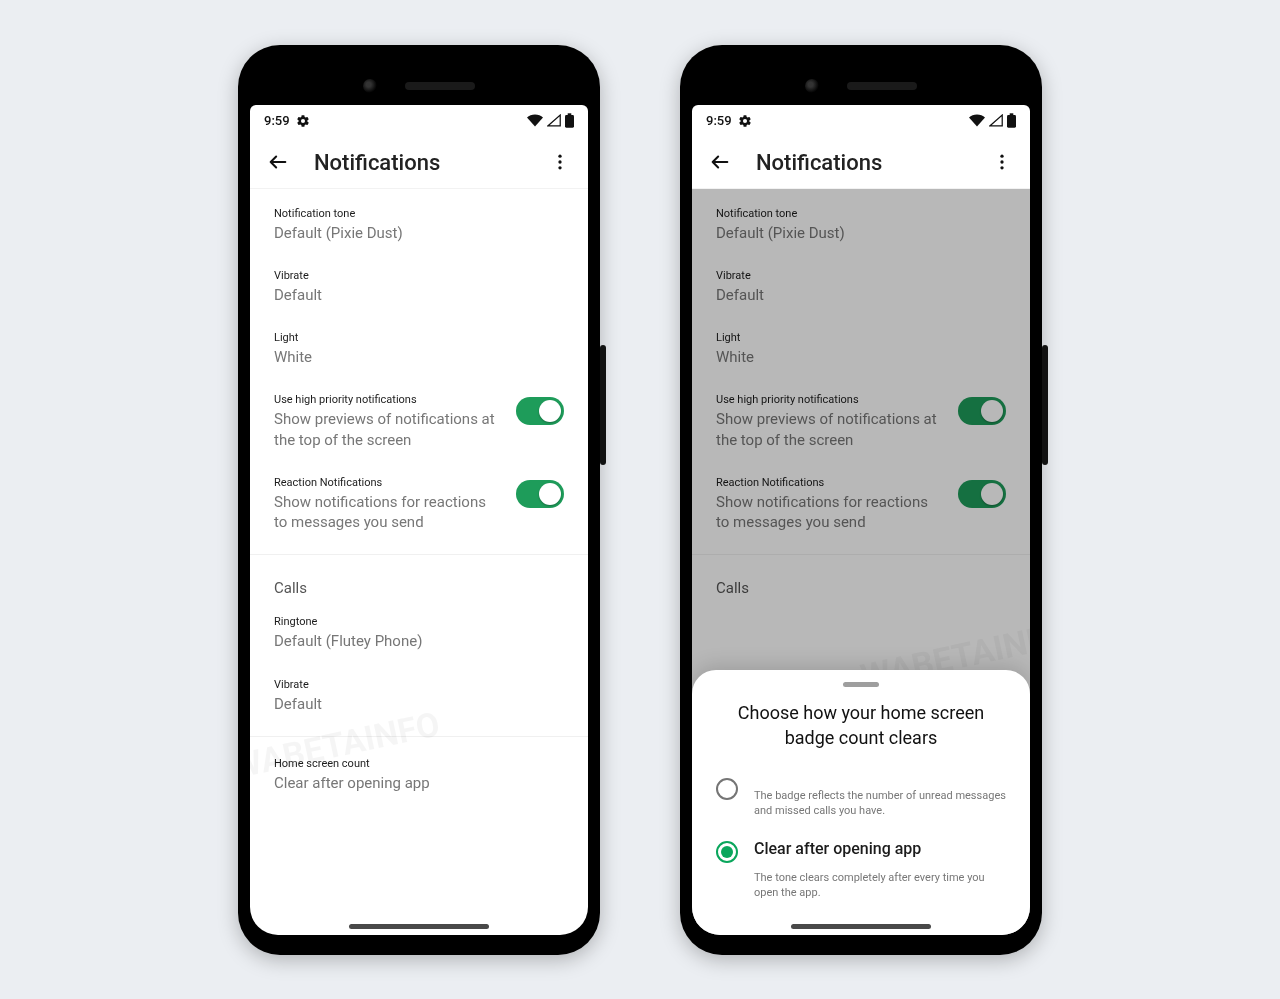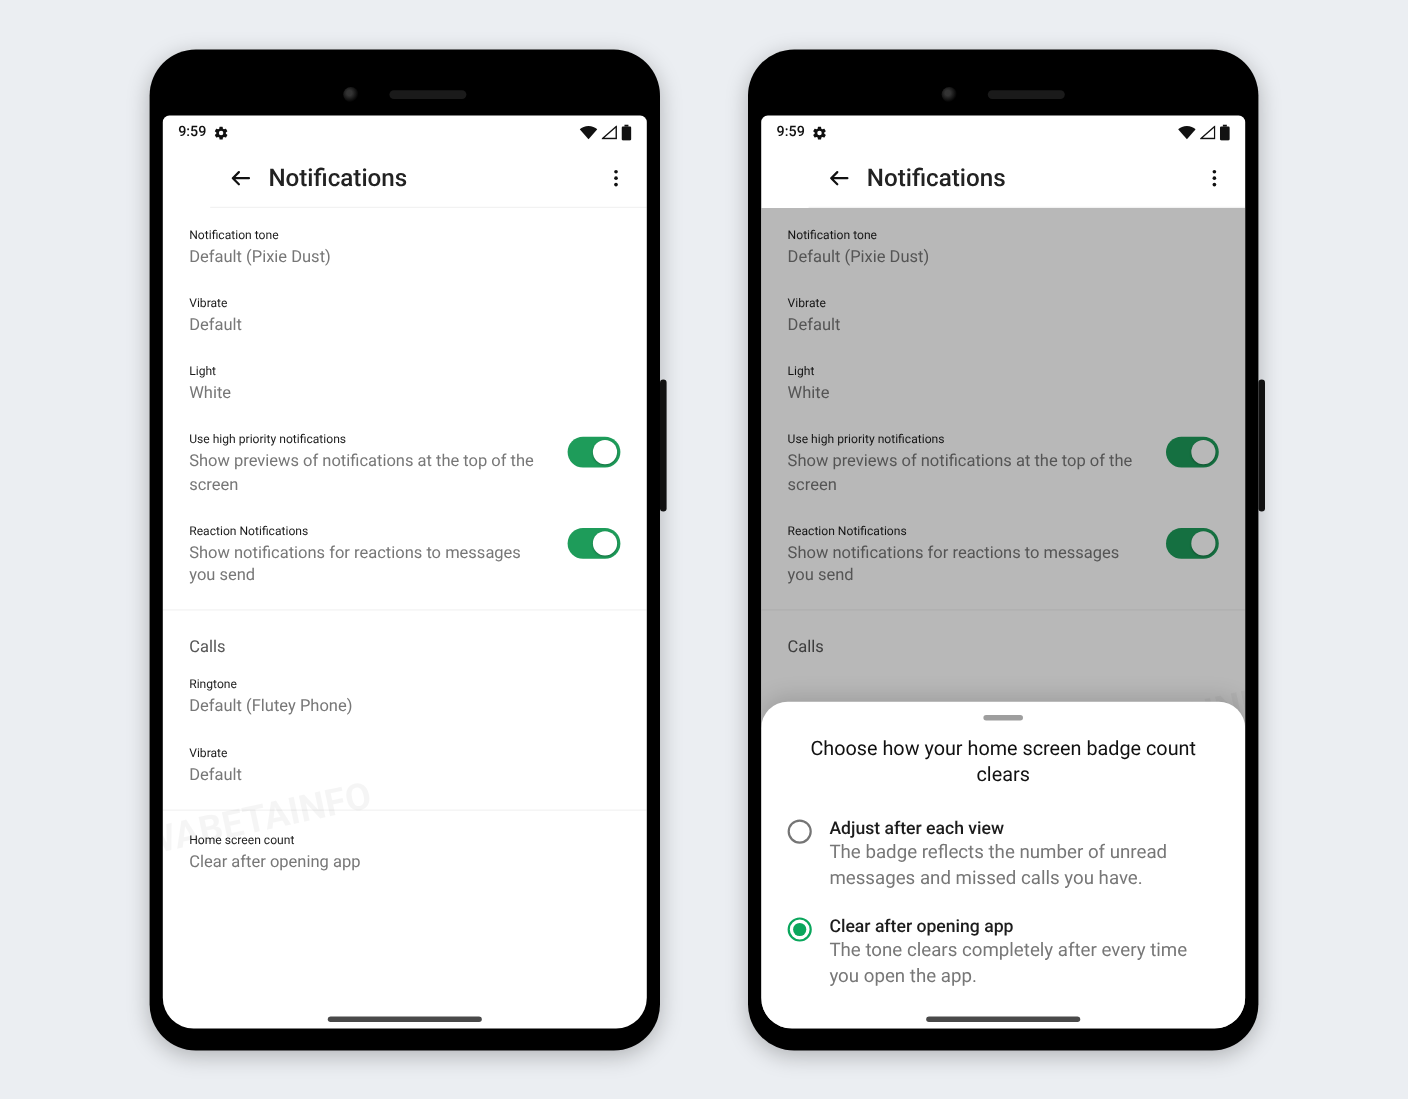--- a/index.html
+++ b/index.html
@@ -9,21 +9,21 @@
     width: 1280px;
     height: 999px;
     display: flex;
     justify-content: center;
     align-items: center;
     gap: 80px;
   }
 
   
   .phone {
-    width: 464px;
+    width: 362px;
     height: 910px;
     background: #000;
     border-radius: 42px;
     padding: 12px;
     position: relative;
     box-shadow: 0 5px 20px rgba(0,0,0,.25);
   }
   .phone::after { 
     content:"";
     position:absolute;
@@ -85,23 +85,22 @@
   .status-left { display:flex; align-items:center; gap:6px; }
   .status-right { display:flex; align-items:center; gap:4px; }
   .ico { display:inline-flex; align-items:center; }
 
   
   .app-bar {
     display:flex;
     align-items:center;
     height:56px;
     padding: 4px 10px 0;
-    gap:7px;
+    gap:18px;
     border-bottom:1px solid rgba(0,0,0,0.05);
-    margin-left:43px;
   }
   .app-bar .title {
     font-size:22px;
     font-weight:500;
     color:#222;
   }
   .app-bar .spacer { flex:1; }
   .icon-btn { width:36px; height:36px; display:flex; align-items:center; justify-content:center; border:none; background:none; cursor:pointer; }
 
   
@@ -161,21 +160,21 @@
   .radio {
     width:22px; height:22px; border-radius:50%;
     border:2px solid #757575; flex:0 0 22px; margin-top:2px;
     position:relative;
   }
   .radio.checked { border-color:#0aa65c; }
   .radio.checked::after {
     content:""; position:absolute; inset:3px; border-radius:50%; background:#0aa65c;
   }
   .radio-text .rt-primary { font-size:16px; color:#1c1c1c; font-weight:500; }
-  .radio-text .rt-secondary { font-size:17px; color:#777; line-height:1.4; margin-top:2px; }
+  .radio-text .rt-secondary { font-size:11px; color:#777; line-height:1.4; margin-top:12px; }
 
   
   .watermark {
     position:absolute;
     font-size:34px;
     font-weight:700;
     color:rgba(0,0,0,0.04);
     transform: rotate(-12deg);
     white-space:nowrap;
     pointer-events:none;
@@ -393,21 +392,20 @@
 
       <div class="dim"></div>
 
       <div class="sheet">
         <div class="grab"></div>
         <div class="sheet-title">Choose how your home screen badge count clears</div>
 
         <div class="radio-row">
           <div class="radio"></div>
           <div class="radio-text">
-            <div class="rt-primary">Adjust after each view</div>
             <div class="rt-secondary">The badge reflects the number of unread messages and missed calls you have.</div>
           </div>
         </div>
 
         <div class="radio-row">
           <div class="radio checked"></div>
           <div class="radio-text">
             <div class="rt-primary">Clear after opening app</div>
             <div class="rt-secondary">The tone clears completely after every time you open the app.</div>
           </div>

